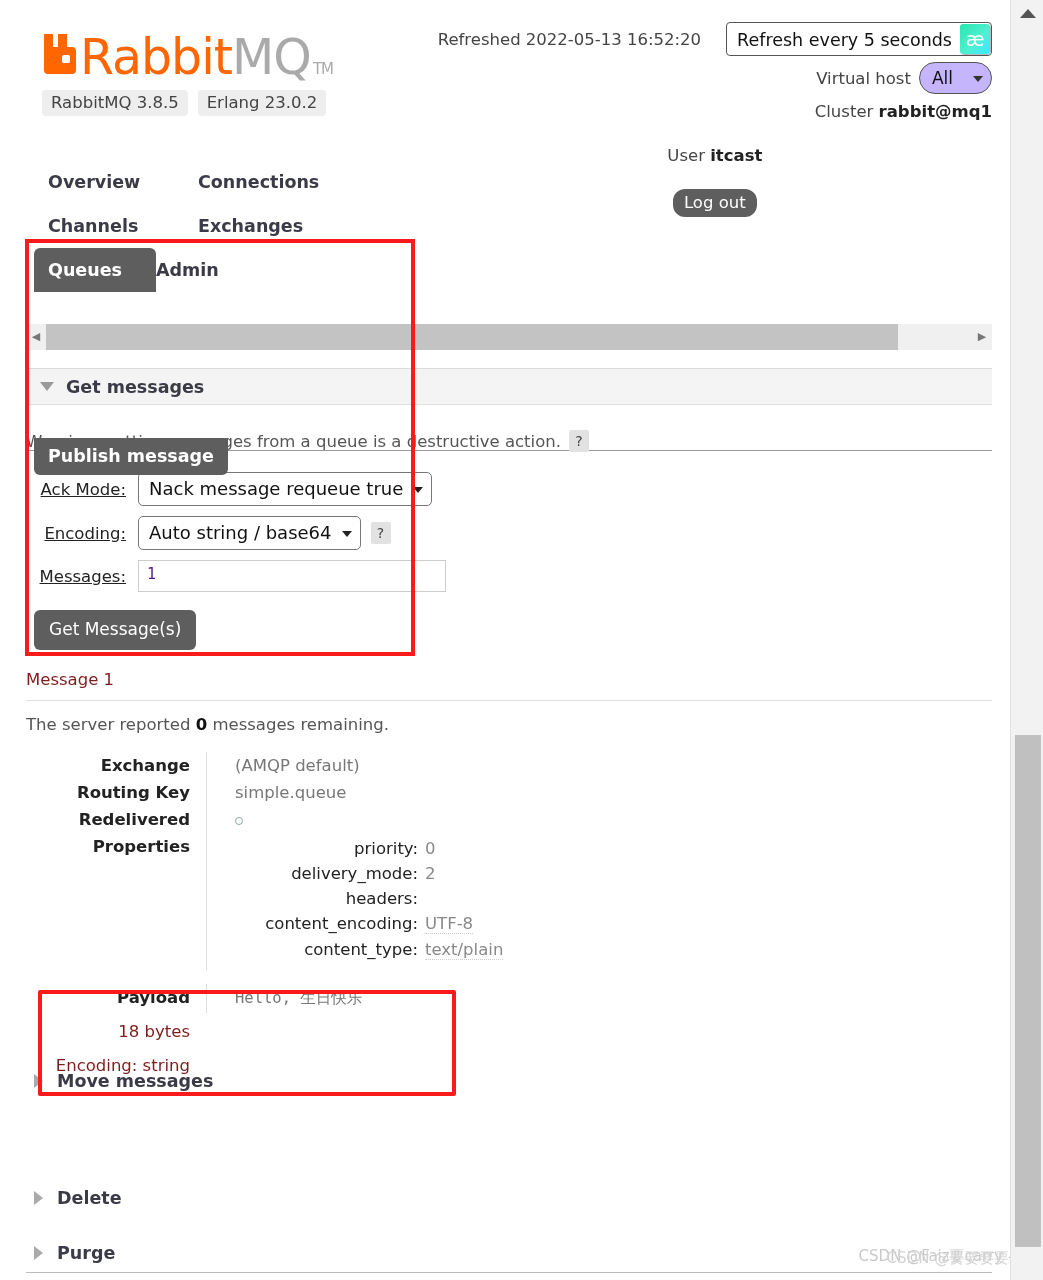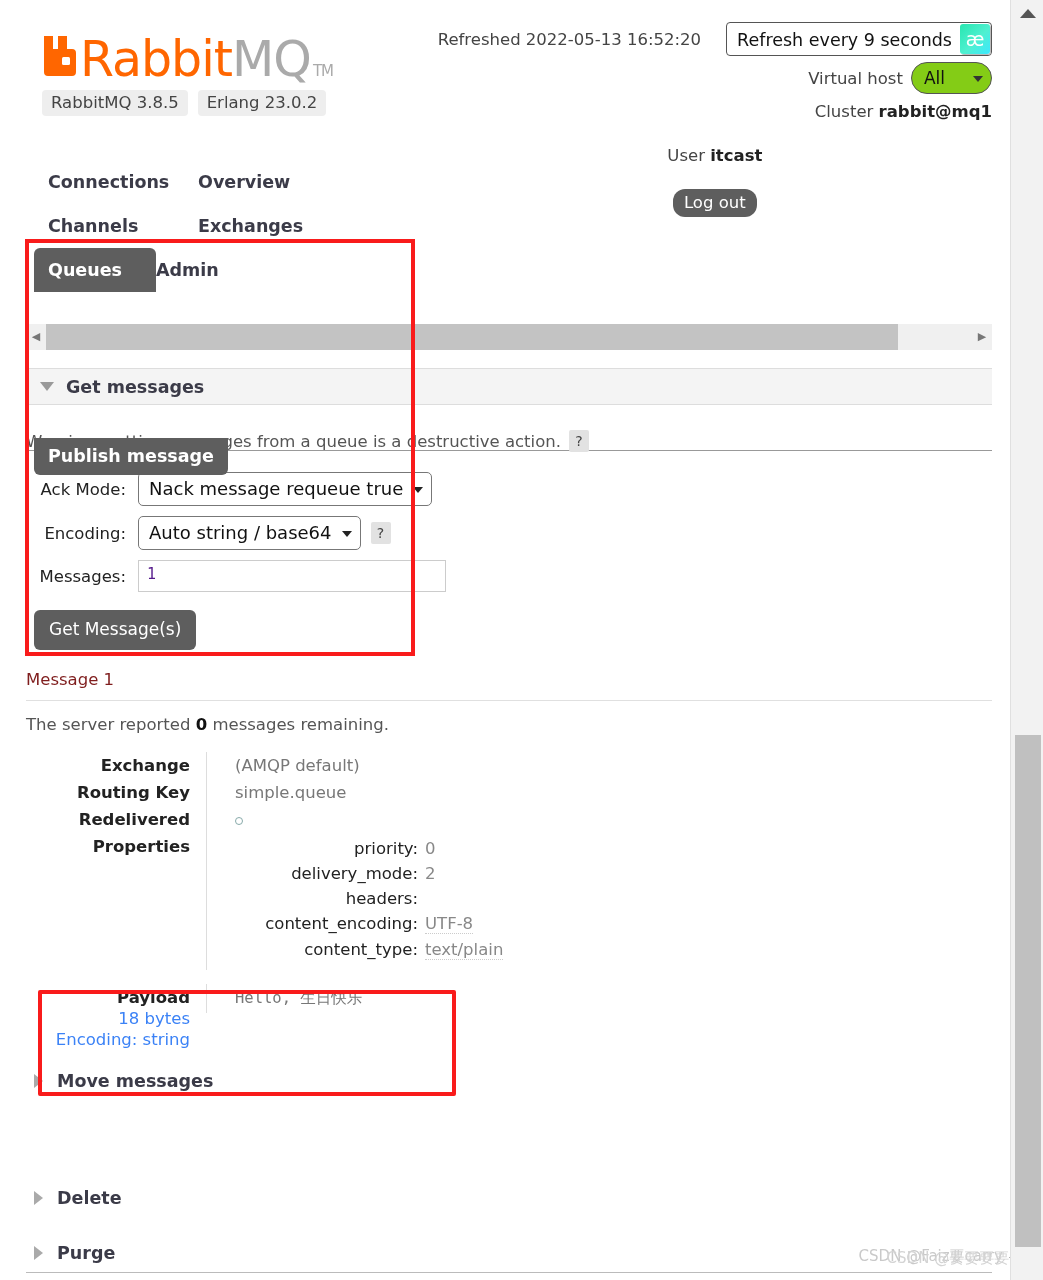--- a/index.html
+++ b/index.html
@@ -35,21 +35,21 @@
   }
   .logo-mark {
     position: relative;
     width: 34px; height: 46px;
     margin-right: 4px;
   }
   .logo-text {
     font-size: 49px;
     font-weight: 400;
     letter-spacing: -1px;
-    line-height: 64px;
+    line-height: 54px;
   }
   .logo-rabbit { color: #f60; }
   .logo-mq { color: #aaa; }
   .logo-tm { font-size: 15px; color: #aaa; margin-left: 2px; }
 
   .version-row {
     position: absolute; left: 42px; top: 90px;
     display: flex; gap: 10px;
   }
   .version-pill {
@@ -99,25 +99,25 @@
 
   .hdr-line2 {
     margin-top: 6px;
     display: flex; align-items: center; justify-content: flex-end;
     gap: 8px;
   }
   .vhost-label { font-size: 16.5px; color: #444; }
   .vhost-select {
     border: 1px solid #555;
     border-radius: 16px;
-    background: #84cc16;
+    background: #c4b5fd;
     font-size: 17px;
     color: #111;
     padding: 3px 8px 3px 12px;
-    display: flex; align-items: center; gap: 28px;
+    display: flex; align-items: center; gap: 20px;
     min-width: 68px;
     height: 32px;
     justify-content: space-between;
   }
   .caret-down {
     width: 0; height: 0;
     border-left: 5px solid transparent;
     border-right: 5px solid transparent;
     border-top: 6px solid #333;
     margin-top: 2px;
@@ -243,20 +243,21 @@
     position: absolute; left: 34px; top: 472px;
   }
   .form-row { display: flex; align-items: center; margin-bottom: 10px; }
   .form-label {
     width: 104px;
     text-align: right;
     font-size: 16.5px;
     color: #222;
     padding-right: 12px;
     white-space: nowrap;
+    text-decoration: underline;
   }
   .sel {
     border: 1px solid #777;
     border-radius: 5px;
     background: #fff;
     font-size: 18px;
     color: #111;
     padding: 4px 8px 5px 10px;
     display: flex; align-items: center; gap: 10px;
     height: 34px;
@@ -344,21 +345,21 @@
   .props-value.boxed {
     border-bottom: 1px dotted #ccc;
   }
 
   .payload-key {
     width: 180px;
     text-align: right;
     padding: 4px 16px 4px 0;
   }
   .payload-key .pk-title { color: #222; font-weight: bold; }
-  .payload-key .pk-sub { color: #3b82f6; font-weight: normal; display: block; margin-top: 2px; }
+  .payload-key .pk-sub { color: #7f1d1d; font-weight: normal; display: block; margin-top: 15px; }
   .payload-body {
     font-family: "DejaVu Sans Mono", "Liberation Mono", monospace;
     font-size: 15.5px;
     color: #777;
   }
 
   
   .collapsed-sec {
     position: absolute;
     left: 34px;
@@ -458,21 +459,21 @@
 
       <div class="version-row">
         <span class="version-pill">RabbitMQ 3.8.5</span>
         <span class="version-pill">Erlang 23.0.2</span>
       </div>
 
       <div class="hdr-right">
         <div class="hdr-line1">
           <span class="refreshed-text">Refreshed 2022-05-13 16:52:20</span>
           <span class="refresh-select">
-            <span class="lbl">Refresh every 9 seconds</span>
+            <span class="lbl">Refresh every 5 seconds</span>
             <span class="ime-icon">æ</span>
           </span>
         </div>
         <div class="hdr-line2">
           <span class="vhost-label">Virtual host</span>
           <span class="vhost-select">
             <span>All</span>
             <span class="caret-down"></span>
           </span>
         </div>
@@ -483,22 +484,22 @@
         <div class="hdr-line4">
           <span><span>User</span>
           <b>itcast</b></span>
           <button class="logout-btn">Log out</button>
         </div>
       </div>
     </div>
 
     <div id="nav">
       <div class="nav-row r1">
+        <div class="nav-item">Overview</div>
         <div class="nav-item">Connections</div>
-        <div class="nav-item">Overview</div>
       </div>
       <div class="nav-row r2">
         <div class="nav-item">Channels</div>
         <div class="nav-item">Exchanges</div>
       </div>
       <div class="nav-row r3">
         <div class="nav-item nav-tab-active">Queues</div>
         <div class="nav-item">Admin</div>
       </div>
       <div class="nav-underline"></div>

